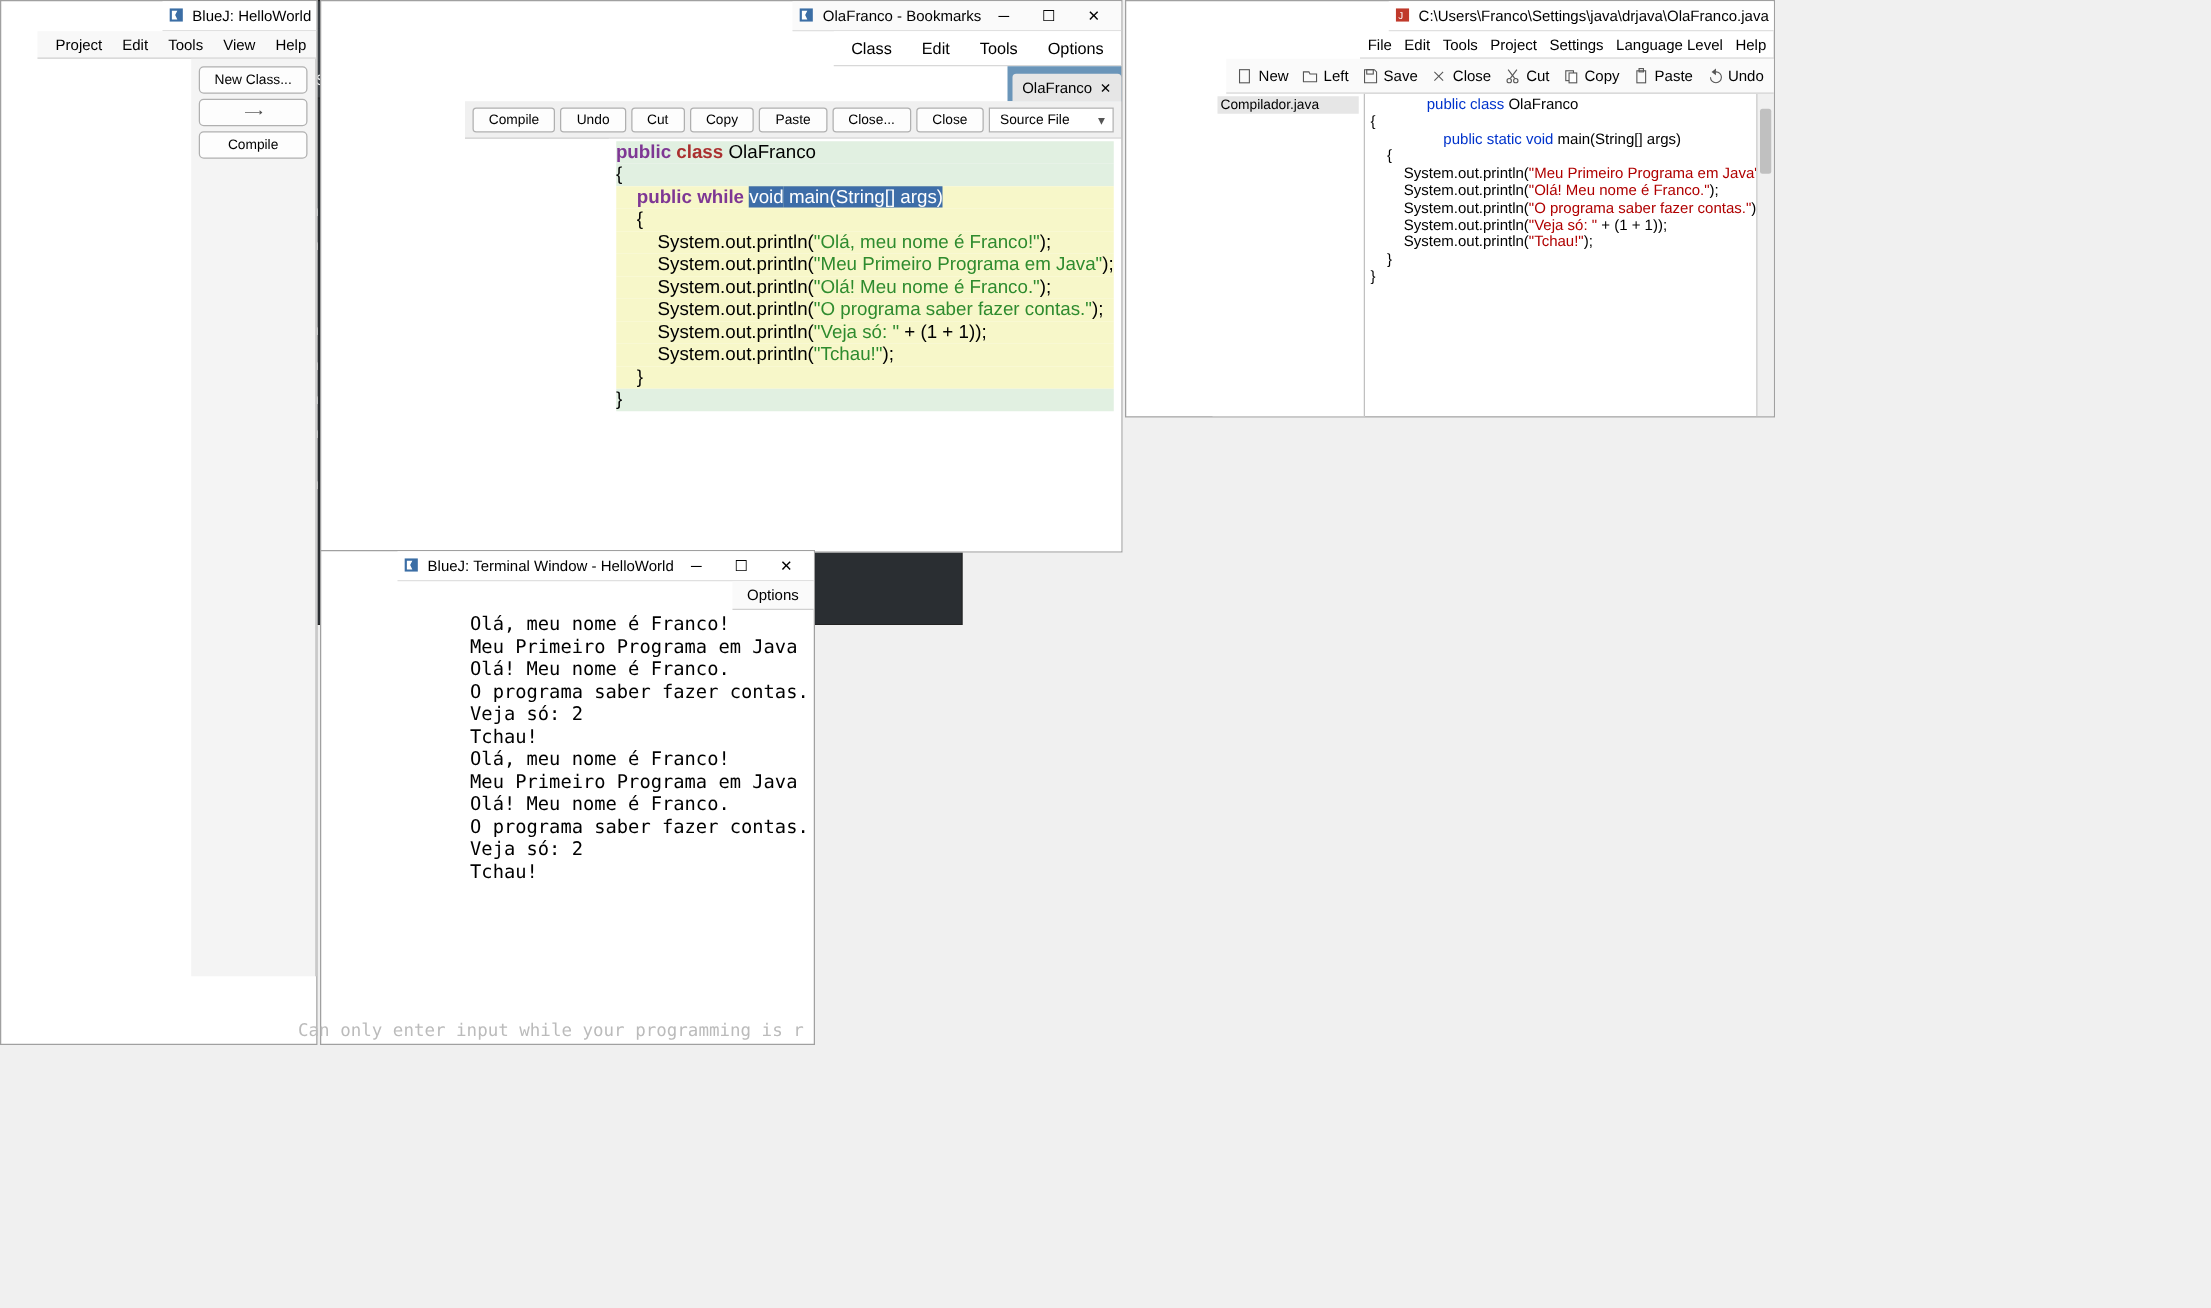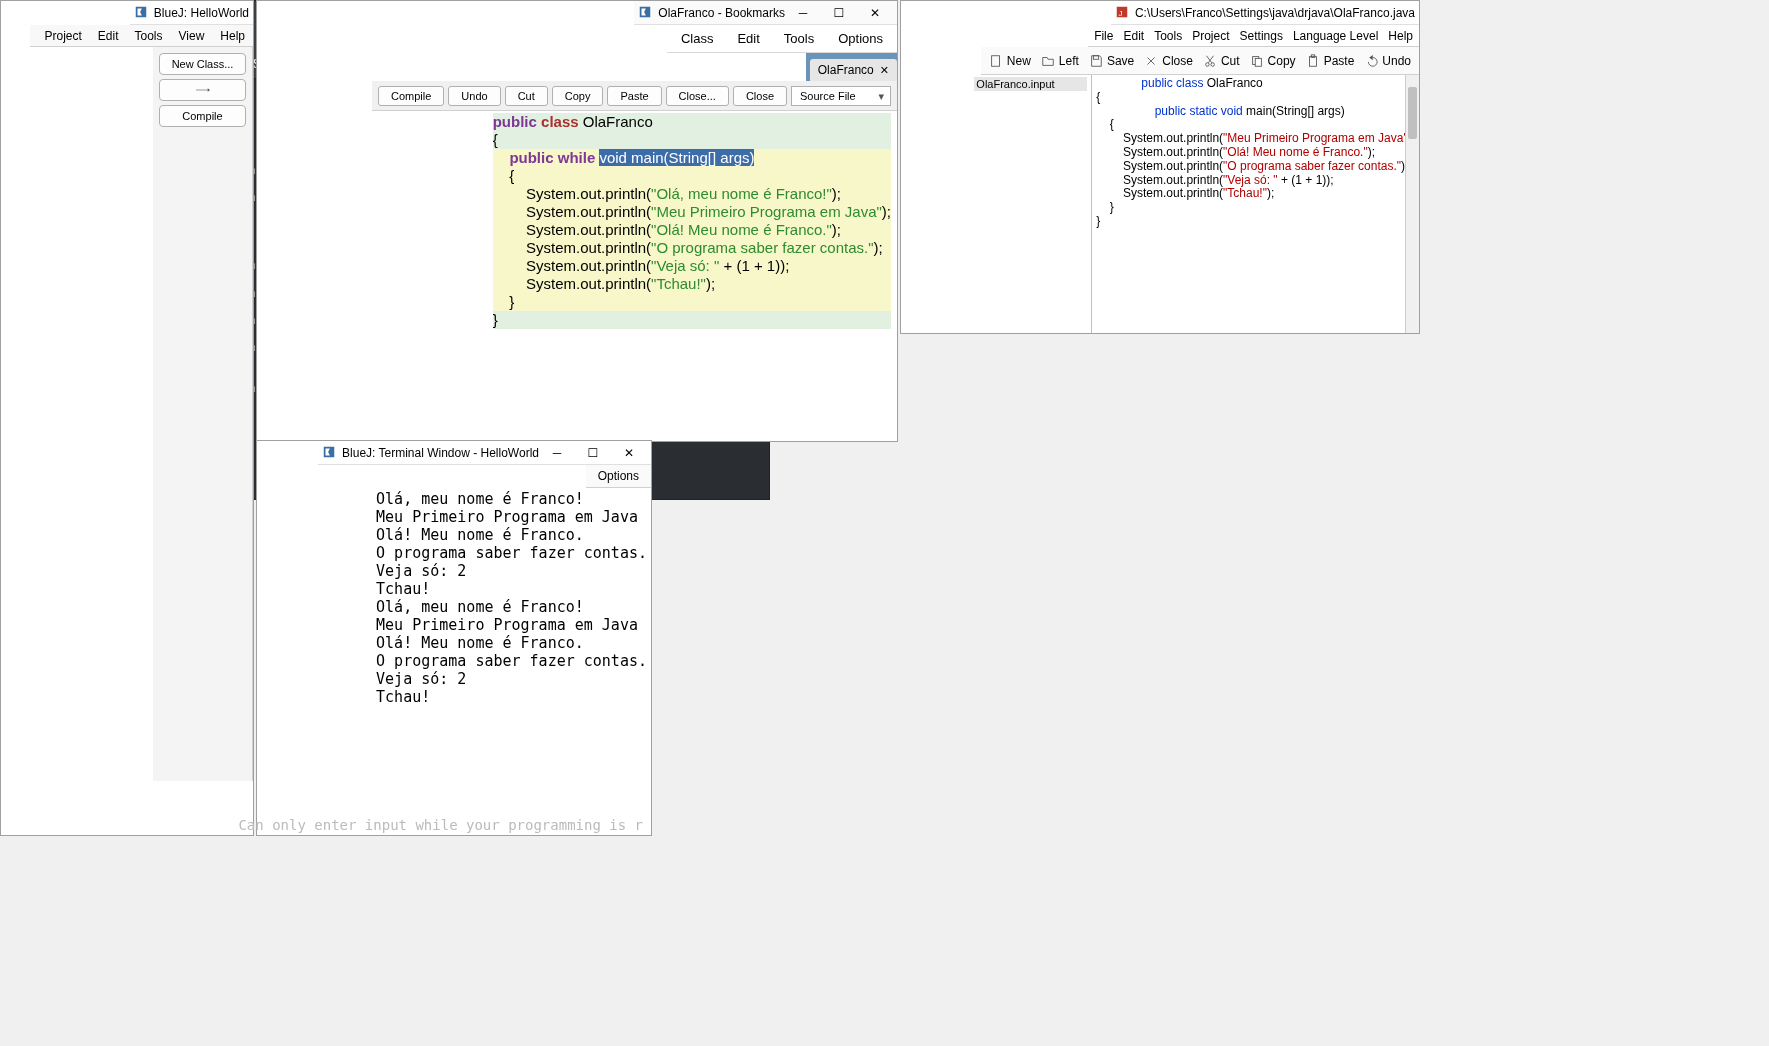--- a/index.html
+++ b/index.html
@@ -377,21 +377,21 @@
     <span class="djitem">
         <svg class="ic" viewBox="0 0 16 16">
           <path d="M10 4a5 5 0 1 1-5 5" fill="none" stroke="#555"></path>
           <polygon points="10,1 10,7 6,4" fill="#555"></polygon>
         </svg>
         <span>Undo</span>
       </span>
   </div>
   <div class="djbody">
     <div class="djside">
-      <div style="background:#e6e6e6;padding:1px 2px;">OlaFranco.input</div>
+      <div style="background:#e6e6e6;padding:1px 2px;">Compilador.java</div>
     </div>
     <div class="djcode">
       <div style="white-space: pre;"><span class="djkw">public class</span><span> OlaFranco</span></div>
       <div style="white-space: pre;">{</div>
       <div style="white-space: pre;"><span class="djkw">    public static void</span><span> main(String[] args)</span></div>
       <div style="white-space: pre;">    {</div>
       <div style="white-space: pre;"><span>        System.out.println(</span><span class="djstr">"Meu Primeiro Programa em Java"</span><span>);</span></div>
       <div style="white-space: pre;"><span>        System.out.println(</span><span class="djstr">"Olá! Meu nome é Franco."</span><span>);</span></div>
       <div style="white-space: pre;"><span>        System.out.println(</span><span class="djstr">"O programa saber fazer contas."</span><span>);</span></div>
       <div style="white-space: pre;"><span>        System.out.println(</span><span class="djstr">"Veja só: "</span><span> + (1 + 1));</span></div>

